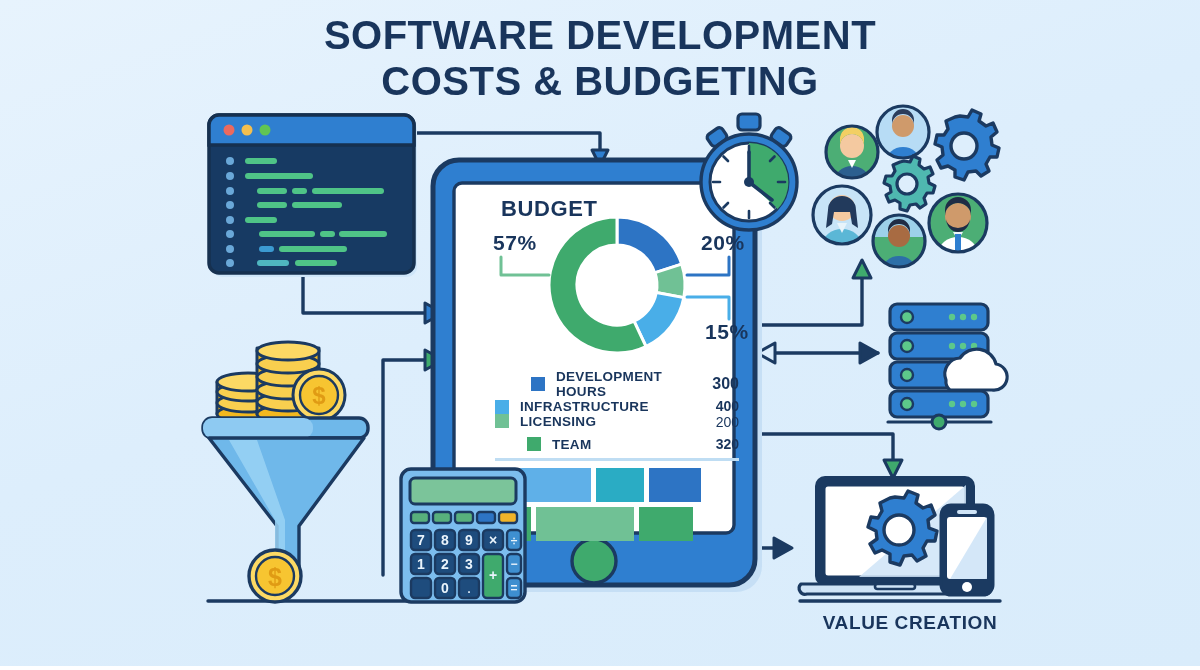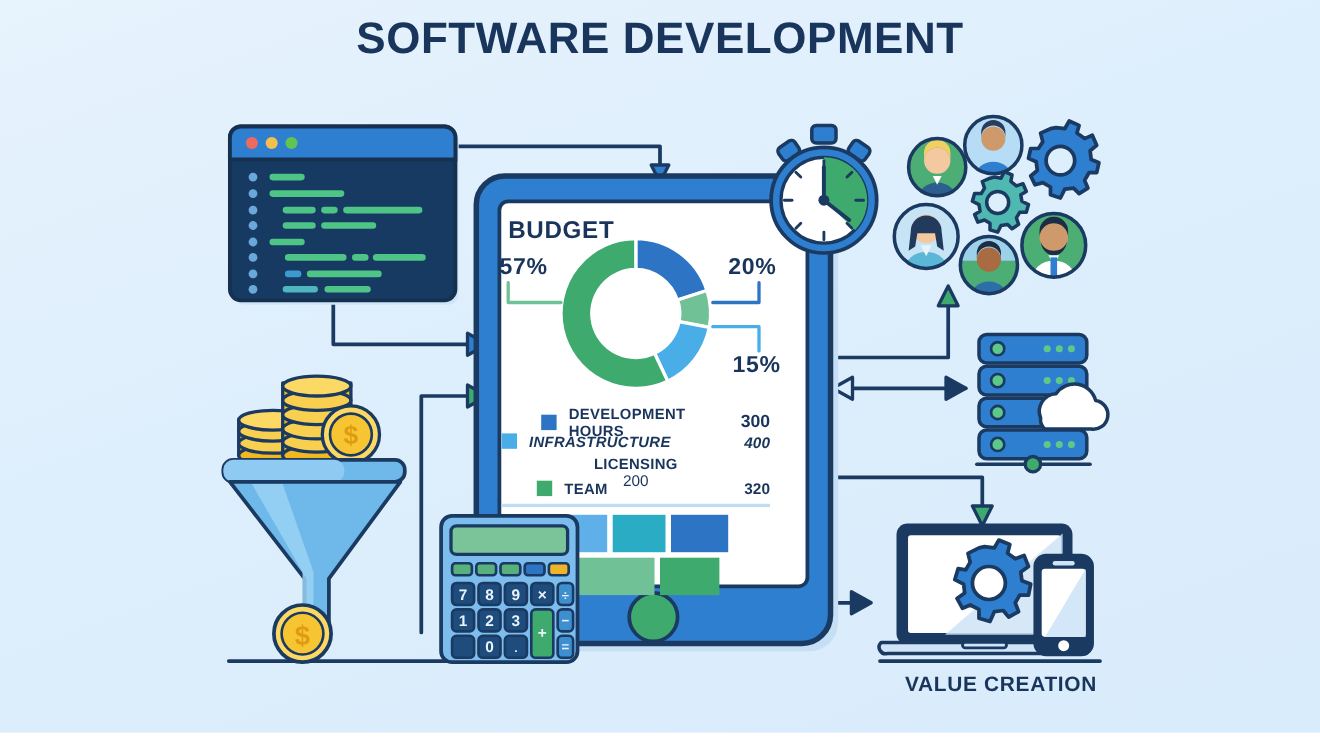--- a/index.html
+++ b/index.html
@@ -34,20 +34,21 @@
     color:#19355c; font-weight:800; font-size:19px; letter-spacing:.6px;
   }
 </style>
 </head>
 <body>
 
 <div id="stage">
 
   <div class="abs" id="title-block">
     <span class="tl">SOFTWARE DEVELOPMENT</span>
+    <span class="tl2">COSTS &amp; BUDGETING</span>
   </div>
 
   <svg class="abs" style="left:0;top:0;" width="1200" height="670">
     <g fill="none" stroke="#1b3a61" stroke-width="3.4" stroke-linecap="round" stroke-linejoin="round">
 
       <path d="M414,133 H600 V150"></path>
 
       <path d="M303,275 V313 H425"></path>
 
       <path d="M383,575 V360 H425"></path>
@@ -161,21 +162,21 @@
       <rect x="10" y="10" width="322" height="425" rx="26" fill="#c6dff5"></rect>
 
       <rect x="3" y="3" width="322" height="425" rx="26" fill="#2f7fd0" stroke="#1b3a61" stroke-width="5"></rect>
 
       <rect x="24" y="26" width="280" height="350" rx="8" fill="#ffffff" stroke="#1b3a61" stroke-width="3.4"></rect>
 
       <circle cx="164" cy="404" r="22" fill="#3faa6d" stroke="#1b3a61" stroke-width="3.4"></circle>
     </svg>
   </div>
 
-  <div class="abs" style="left:438px;top:183px;width:280px;height:350px;">
+  <div class="abs" style="left:477px;top:183px;width:280px;height:350px;">
 
     <div class="abs cap" style="left:24px;top:13px;font-size:22px;">BUDGET</div>
 
     <svg class="abs" style="left:60px;top:22px;" width="160" height="160" viewBox="0 0 160 160">
       <g transform="translate(80,80)" stroke="#ffffff" stroke-width="3">
 
         <path fill="#2d74c4" d="M0,-68 A68,68 0 0 1 64.67,-20.93 L37.66,-12.19 A40,40 0 0 0 0,-40 Z"></path>
 
         <path fill="#70c195" d="M64.67,-20.93 A68,68 0 0 1 66.83,12.63 L39.31,7.43 A40,40 0 0 0 38.04,-12.31 Z"></path>
 
@@ -199,26 +200,26 @@
     <svg class="abs" style="left:208px;top:112px;" width="60" height="30">
       <path d="M2,2 H44 V24" fill="none" stroke="#49aee8" stroke-width="3" stroke-linecap="round" stroke-linejoin="round"></path>
     </svg>
 
     <div class="abs" style="left:18px;top:191px;width:244px;">
       <div style="display:flex;align-items:center;height:20px;margin-bottom:0px;padding-left:36px;">
         <span style="width:14px;height:14px;background:#2d74c4;display:inline-block;margin-right:11px;"></span>
         <span style="flex:1;font-size:13.5px;font-weight:800;color:#19355c;letter-spacing:.3px;">DEVELOPMENT HOURS</span>
         <span style="font-size:16px;font-weight:800;color:#19355c;">300</span>
       </div>
-      <div style="display:flex;align-items:flex-start;height:20px;font-style:italic;">
+      <div style="display:flex;align-items:flex-end;height:20px;">
         <span style="width:14px;height:14px;background:#49aee8;display:inline-block;margin-right:11px;"></span>
         <span style="flex:1;font-size:13.5px;font-weight:800;color:#19355c;letter-spacing:.3px;">INFRASTRUCTURE</span>
         <span style="font-size:14px;font-weight:800;color:#19355c;">400</span>
       </div>
-      <div style="display:flex;align-items:center;height:20px;flex-direction:column;">
+      <div style="display:flex;height:20px;">
         <span style="width:14px;height:14px;background:#70c195;display:inline-block;margin-right:11px;"></span>
         <span style="flex:1;font-size:13.5px;font-weight:800;color:#19355c;letter-spacing:.3px;">LICENSING</span>
         <span style="font-size:14px;font-weight:400;color:#19355c;">200</span>
       </div>
       <div style="display:flex;align-items:center;height:20px;padding-left:32px;">
         <span style="width:14px;height:14px;background:#3faa6d;display:inline-block;margin-right:11px;"></span>
         <span style="flex:1;font-size:13.5px;font-weight:800;color:#19355c;letter-spacing:.3px;">TEAM</span>
         <span style="font-size:14px;font-weight:800;color:#19355c;">320</span>
       </div>
     </div>

